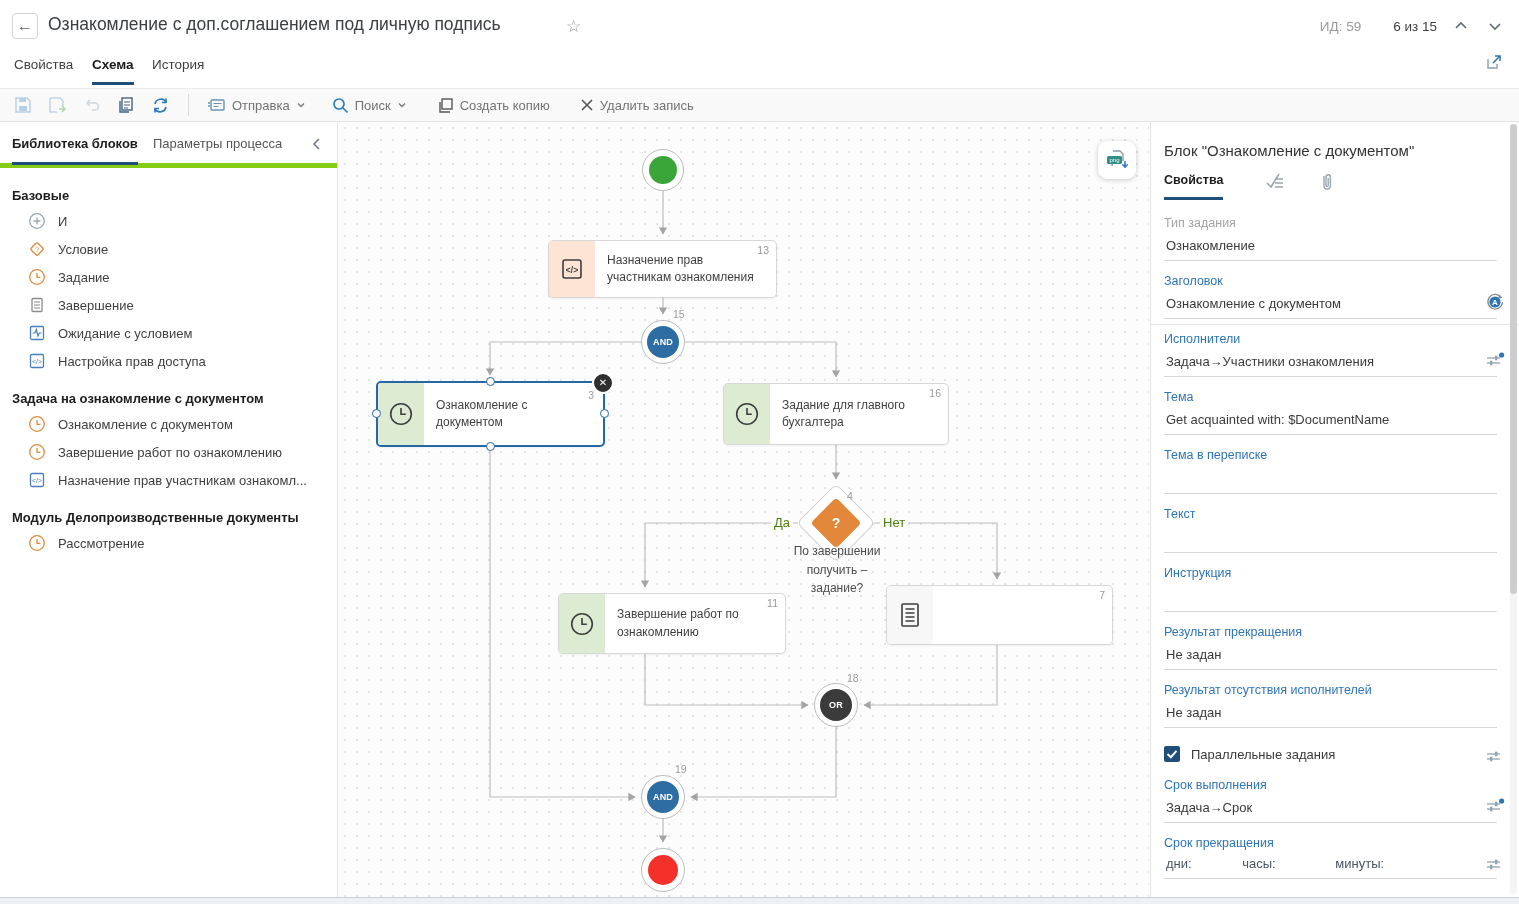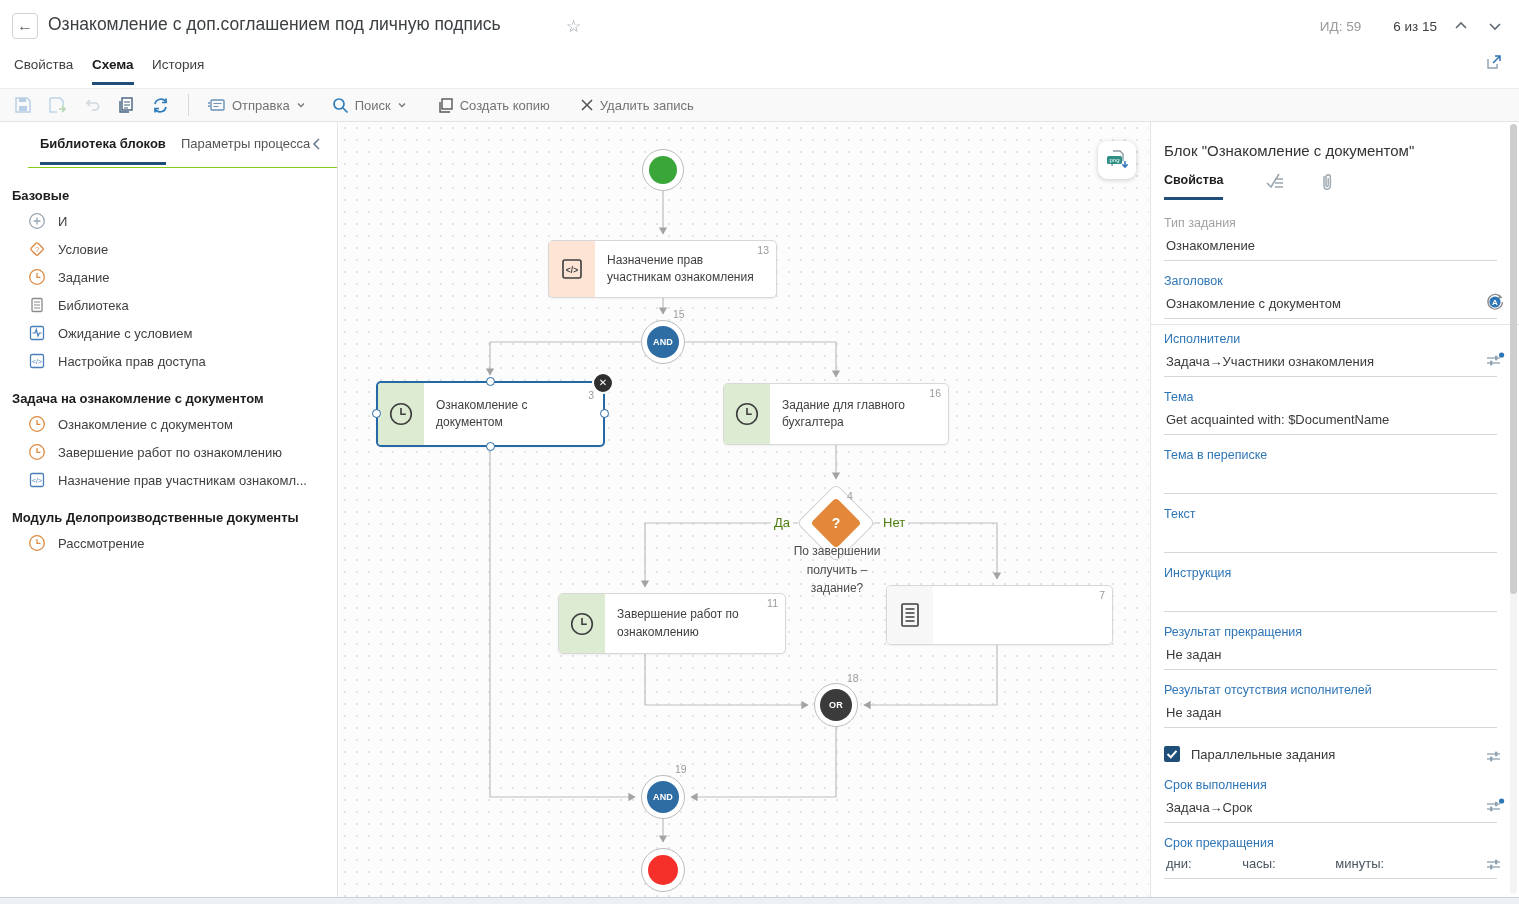--- a/index.html
+++ b/index.html
@@ -23,21 +23,21 @@
   .popout { position:absolute; right:16px; top:3px; width:18px; height:18px; cursor:pointer; }
 
   
   .tbar { position:absolute; left:0; top:88px; width:1519px; height:34px; background:#f9f9f9; border-top:1px solid #ececec; border-bottom:1px solid #e3e3e3; display:flex; align-items:center; }
   .tbtn { display:flex; align-items:center; gap:6px; margin-left:18px; cursor:pointer; color:#737373; font-size:13px; white-space:nowrap; }
   .tbtn.iconly { margin-left:16px; }
   .tsep { width:1px; height:22px; background:#d9d9d9; margin-left:18px; }
 
   
   .sbar { position:absolute; left:0; top:122px; width:338px; height:775px; background:#fff; border-right:1px solid #e3e3e3; }
-  .stabs { position:relative; height:46px; border-bottom:1px solid #84cc16;margin-left:28px; }
+  .stabs { position:relative; height:46px; border-bottom:5px solid #84cc16; }
   .stab { position:absolute; top:14px; font-size:13px; cursor:pointer; padding-bottom:11px; }
   .stab.active { color:#1c1c1c; font-weight:bold; border-bottom:3px solid #1f4e79; }
   .stab.idle { color:#555; }
   .scollapse { position:absolute; right:12px; top:14px; width:16px; height:16px; cursor:pointer; }
   .ssec { font-size:13px; font-weight:bold; color:#1d1d1d; margin:16px 0 4px 12px; }
   .sitem { display:flex; align-items:center; gap:12px; height:28px; margin-left:28px; cursor:pointer; color:#3f3f3f; font-size:13px; white-space:nowrap; }
   .sitem .ic { width:18px; height:18px; flex:0 0 18px; }
 
   
   .cnv { position:absolute; left:339px; top:122px; width:810px; height:775px;
@@ -219,21 +219,21 @@
           <circle cx="9" cy="9" r="7.3" fill="none" stroke="#dd8a3f" stroke-width="1.3"></circle>
           <path d="M9,5 v4.3 h3.4" fill="none" stroke="#dd8a3f" stroke-width="1.3"></path>
         </svg>
       <span>Задание</span>
     </div>
     <div class="sitem">
       <svg class="ic" viewBox="0 0 18 18">
           <rect x="4" y="2.5" width="10" height="13" rx="1" fill="none" stroke="#8a8a8a" stroke-width="1.3"></rect>
           <path d="M6,6 h6 M6,9 h6 M6,12 h6" stroke="#8a8a8a" stroke-width="1.1"></path>
         </svg>
-      <span>Библиотека</span>
+      <span>Завершение</span>
     </div>
     <div class="sitem">
       <svg class="ic" viewBox="0 0 18 18">
           <rect x="2.5" y="2.5" width="13" height="13" rx="1.5" fill="none" stroke="#4a7ebb" stroke-width="1.3"></rect>
           <polyline points="4.5,9 7,9 8.3,5.5 10,12 11.3,9 13.5,9" fill="none" stroke="#4a7ebb" stroke-width="1.2"></polyline>
         </svg>
       <span>Ожидание с условием</span>
     </div>
     <div class="sitem">
       <svg class="ic" viewBox="0 0 18 18">

